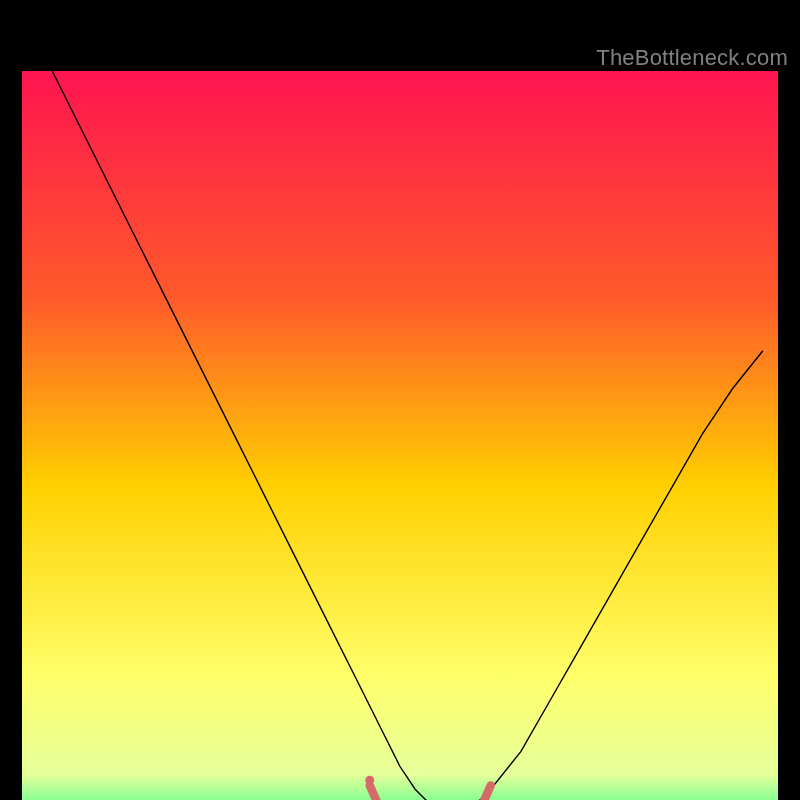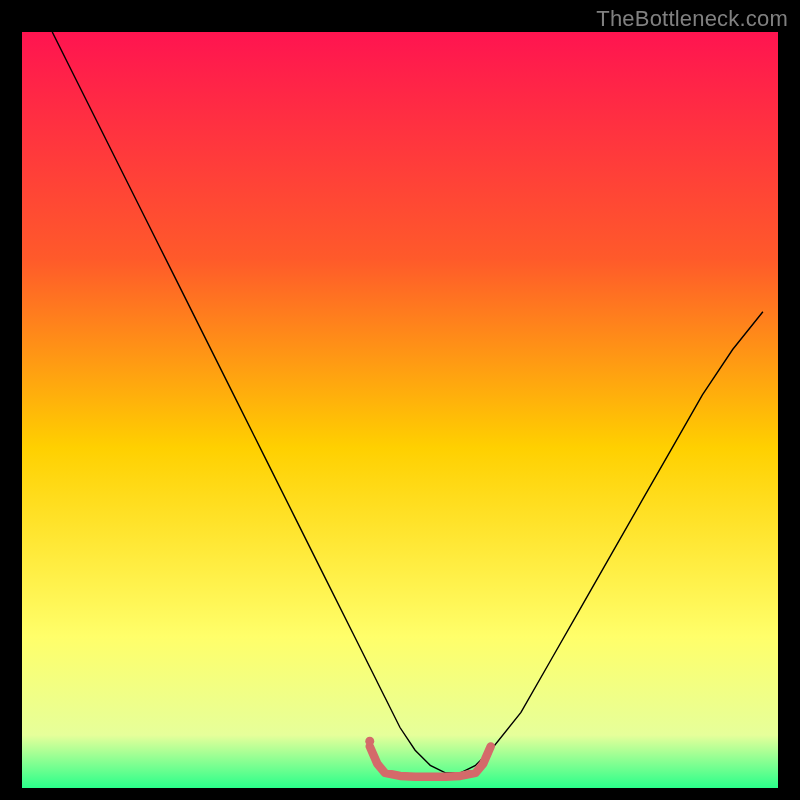--- a/index.html
+++ b/index.html
@@ -9,20 +9,21 @@
     height: 800px;
     background: #000;
     font-family: Arial, Helvetica, sans-serif;
     overflow: hidden;
   }
   .stage {
     position: relative;
     width: 800px;
     height: 668px;
     background: #000;
+    margin-top: 39px;
   }
   .watermark {
     position: absolute;
     top: 6px;
     right: 12px;
     color: #808080;
     font-size: 22px;
     font-weight: 500;
     letter-spacing: 0.2px;
     z-index: 3;

